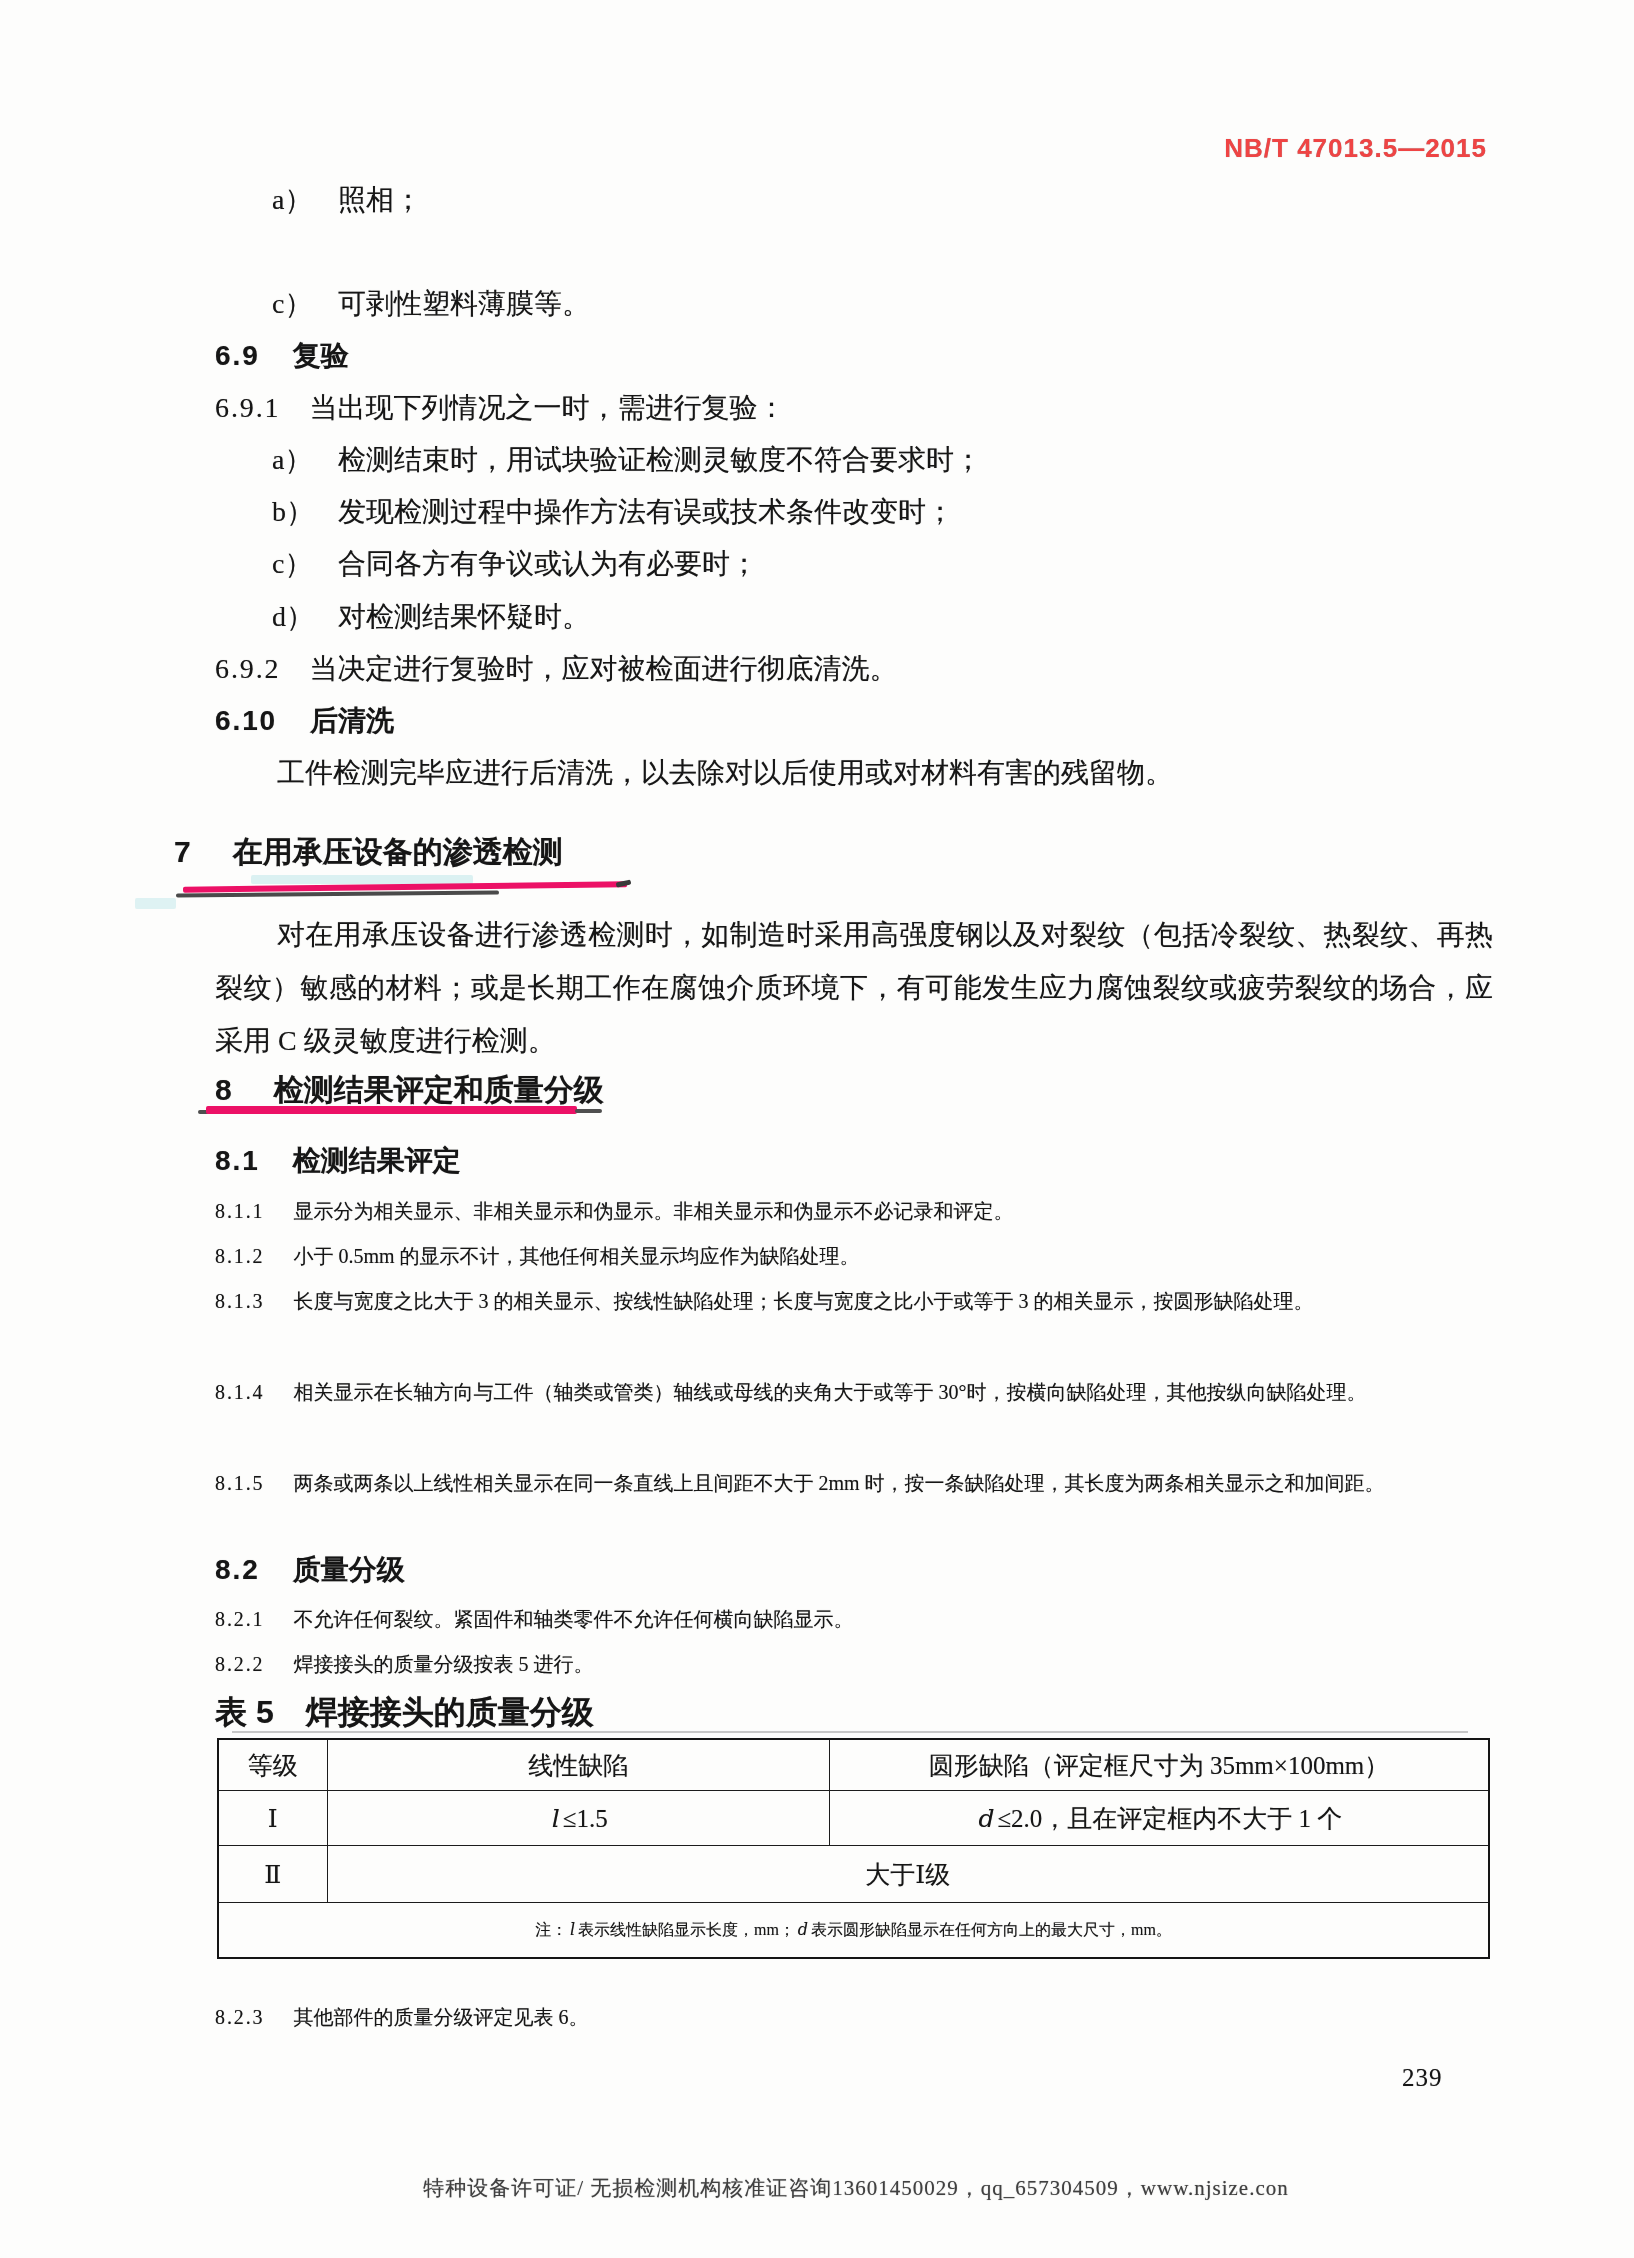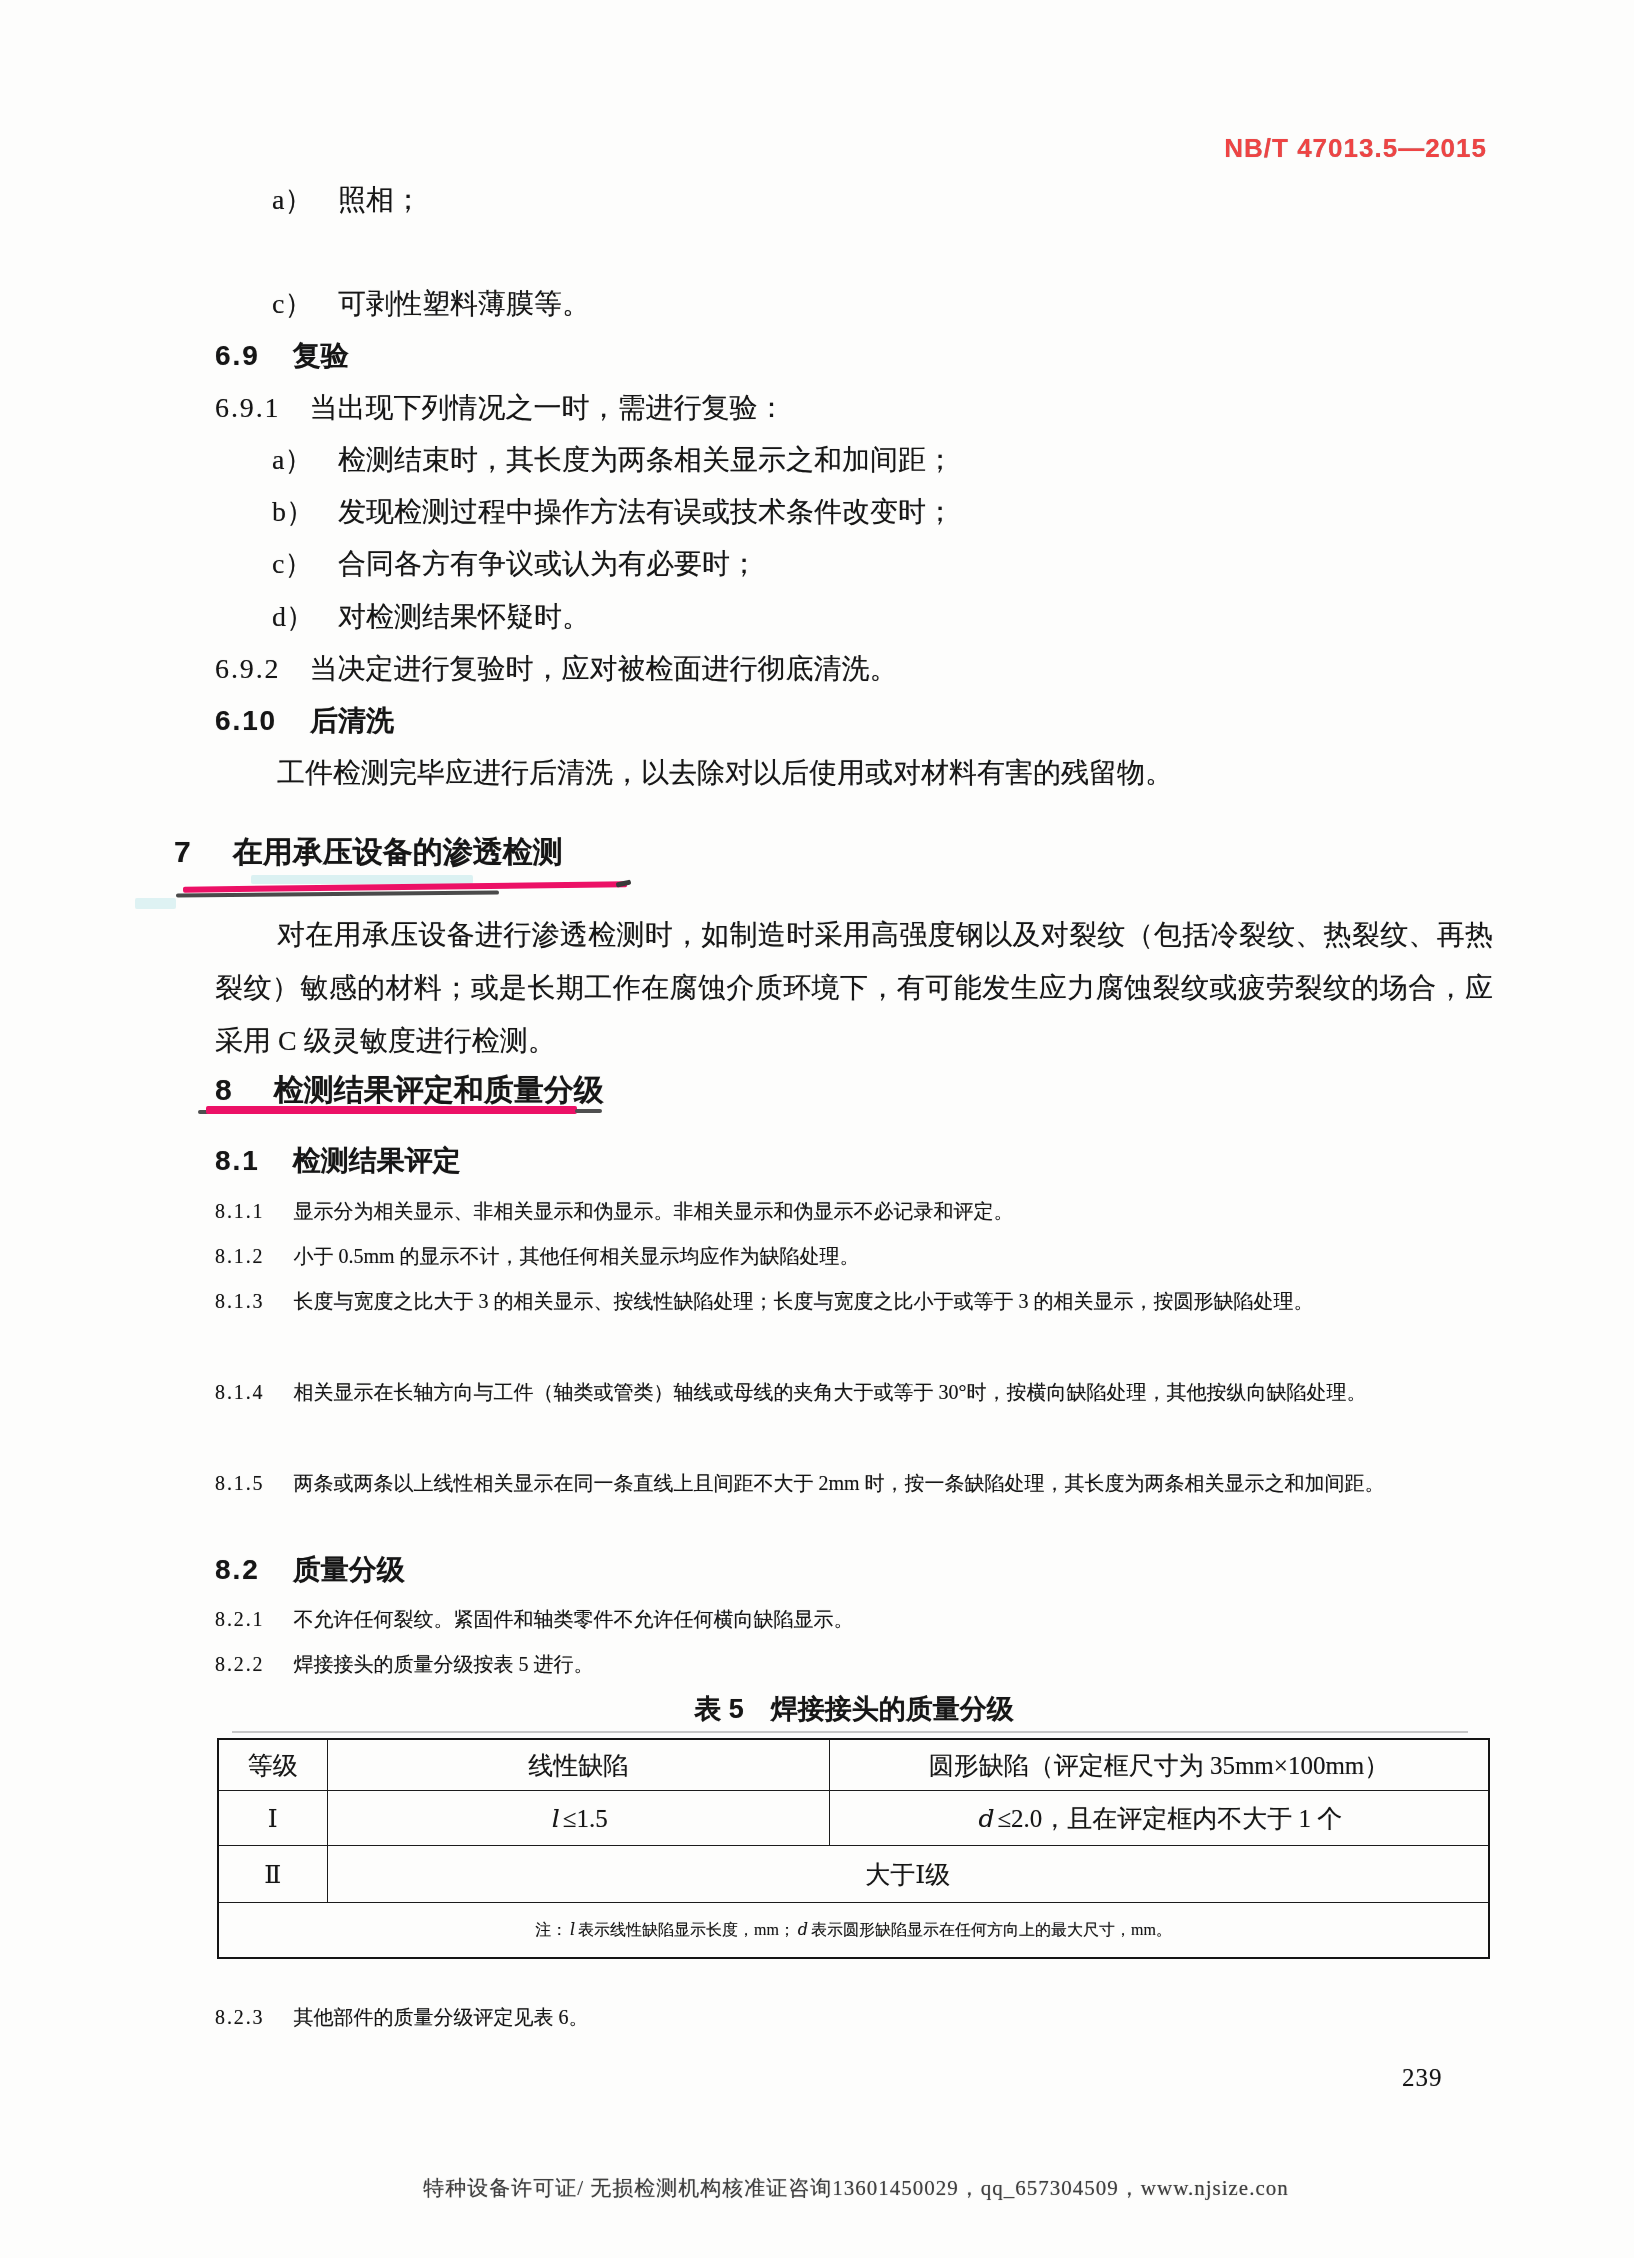--- a/index.html
+++ b/index.html
@@ -23,21 +23,21 @@
   .head-num{display:inline-block;margin-right:33px;letter-spacing:1.9px;}
   .sec-head{font-size:30px;}
   .sec-num{display:inline-block;margin-right:42px;}
   .doc-number{
     font-family:"Liberation Sans","DejaVu Sans",sans-serif;
     font-weight:700;font-size:26px;letter-spacing:1px;color:#ef4444;
   }
   
   .mk{position:absolute;border-radius:1.9px;}
   
-  .t5-title{font-size:27px;text-align:center;width:1278px;}
+  .t5-title{font-size:32px;text-align:left;width:1278px;}
   table.t5{
     border-collapse:collapse;
     width:1273px;
     font-size:25px;
     table-layout:fixed;
   }
   table.t5 td{
     border:1.9px solid #1c1c1c;
     text-align:center;vertical-align:middle;
     padding:0 7.7px;
@@ -71,21 +71,21 @@
   </div>
 
   <div class="abs line head" style="left:215px;top:338px;">
     <span class="head-num">6.9</span><span>复验</span>
   </div>
   <div class="abs line" style="left:215px;top:390px;">
     <span class="clause-num">6.9.1</span><span>当出现下列情况之一时，需进行复验：</span>
   </div>
 
   <div class="abs line indent-item" style="left:215px;top:442px;">
-    <span class="marker">a）</span><span>检测结束时，其长度为两条相关显示之和加间距；</span>
+    <span class="marker">a）</span><span>检测结束时，用试块验证检测灵敏度不符合要求时；</span>
   </div>
   <div class="abs line indent-item" style="left:215px;top:494px;">
     <span class="marker">b）</span><span>发现检测过程中操作方法有误或技术条件改变时；</span>
   </div>
   <div class="abs line indent-item" style="left:215px;top:546px;">
     <span class="marker">c）</span><span>合同各方有争议或认为有必要时；</span>
   </div>
   <div class="abs line indent-item" style="left:215px;top:599px;">
     <span class="marker">d）</span><span>对检测结果怀疑时。</span>
   </div>

